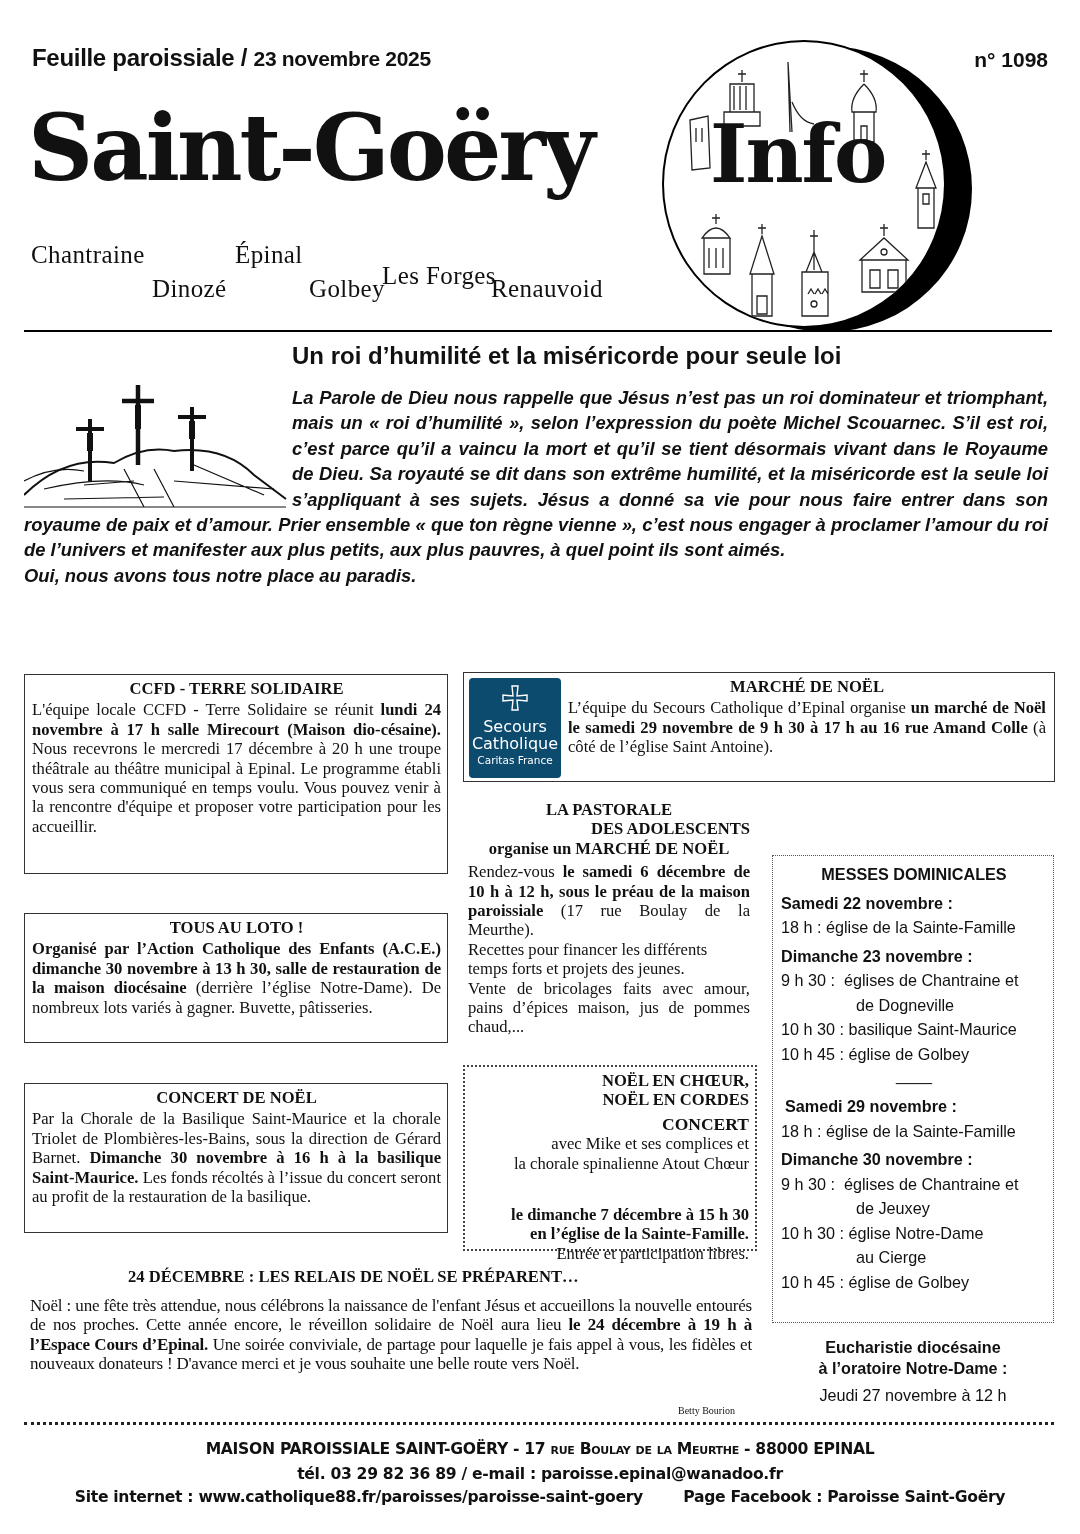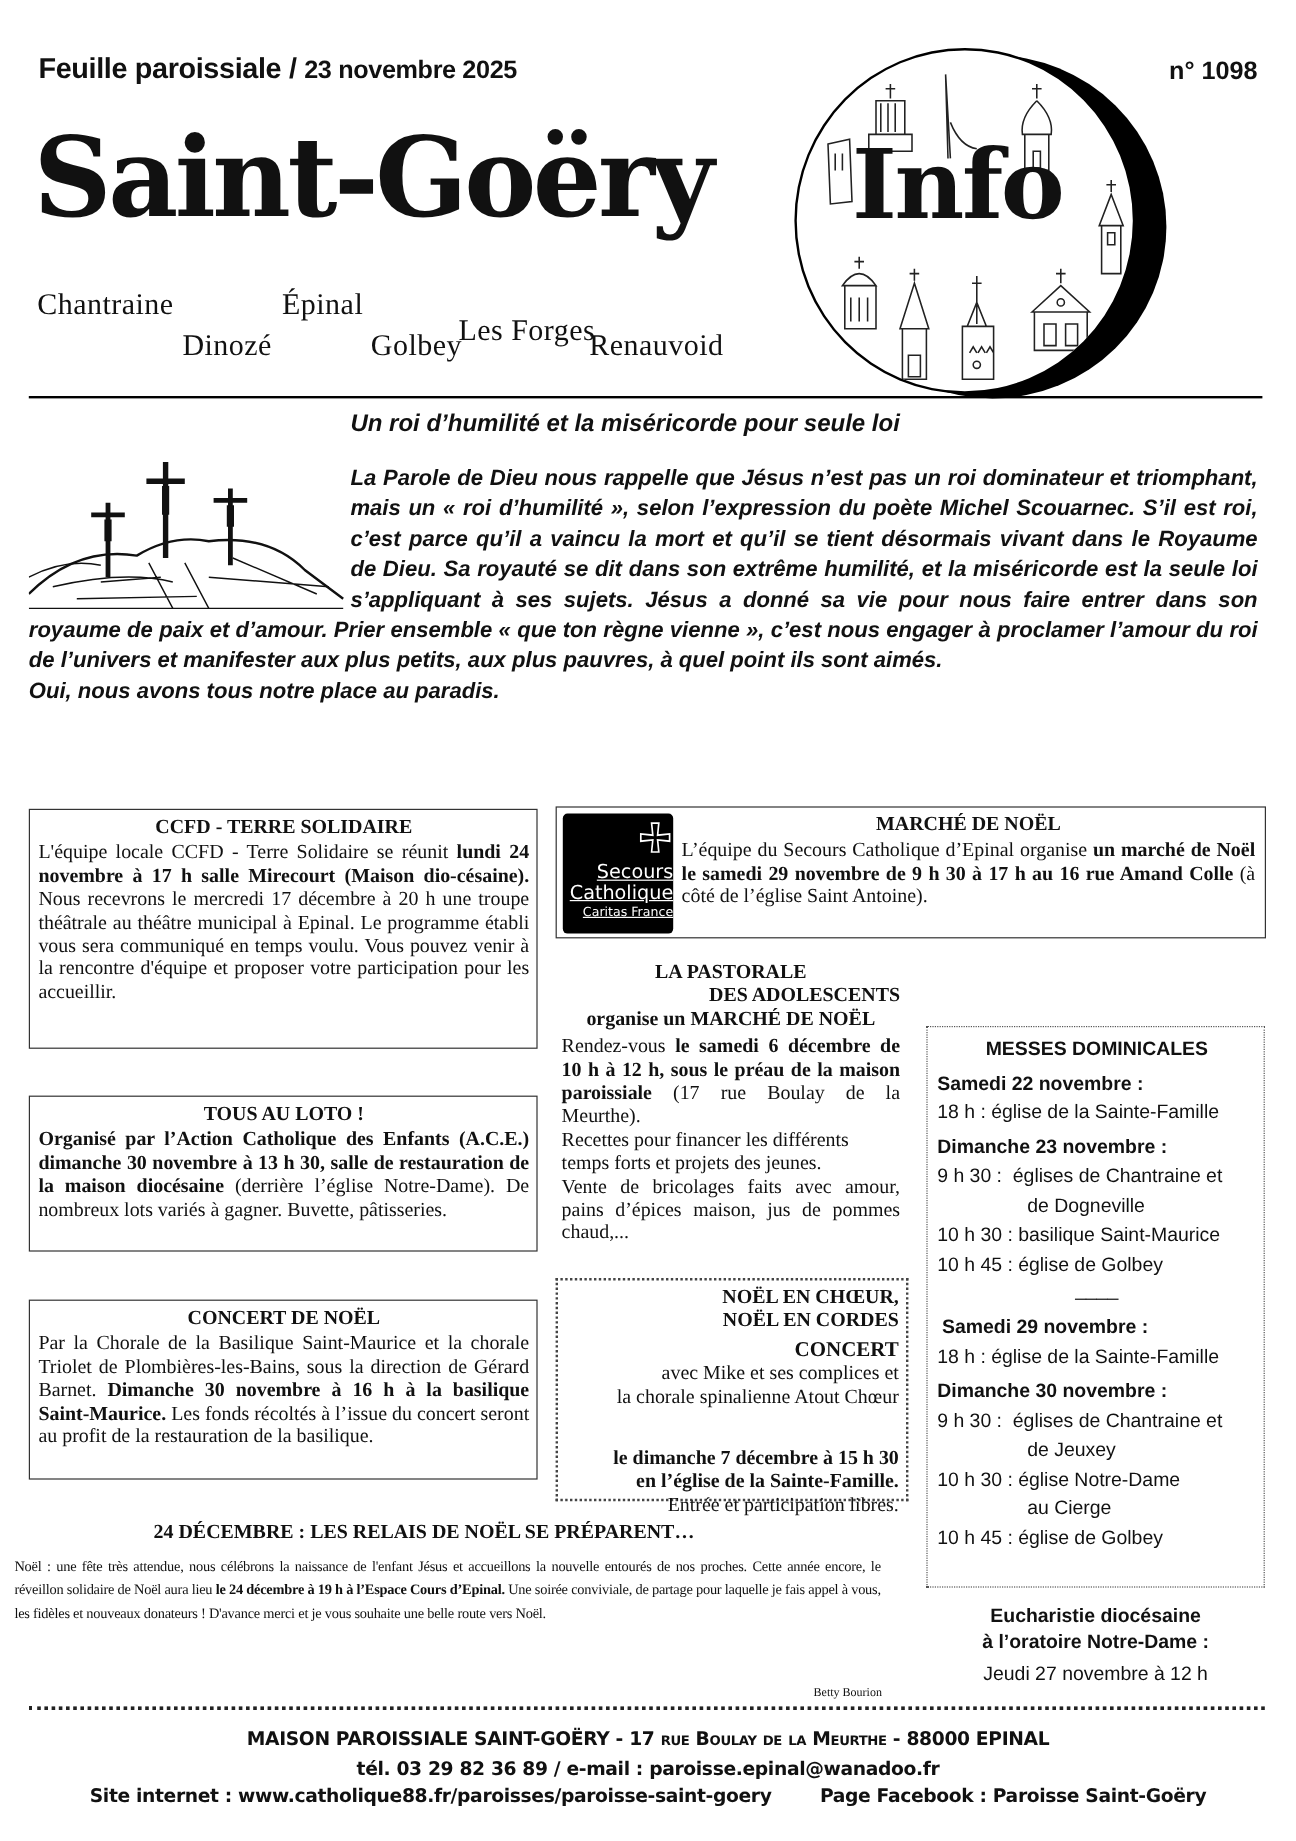--- a/index.html
+++ b/index.html
@@ -16,38 +16,38 @@
 
   
   .logo-wrap { left: 662px; top: 40px; width: 310px; height: 292px; }
   .logo-shadow { position: absolute; left: 20px; top: 6px; width: 290px; height: 286px; border-radius: 50%; background: #000; }
   .logo-circle { position: absolute; left: 0; top: 0; width: 284px; height: 288px; border-radius: 50%; background: #fff; border: 2px solid #000; overflow: hidden; }
   .info-word { position: absolute; left: 46px; top: 72px; font-family: "DejaVu Serif", serif; font-weight: 900; font-size: 80px; letter-spacing: -2px; line-height: 1; }
 
   .rule { left: 24px; top: 330px; width: 1028px; height: 2px; background: #000; }
 
   
-  .edito-title { left: 292px; top: 342px; font-family: "Liberation Sans", sans-serif; font-weight: 700; font-style: italic; font-size: 20px; }
+  .edito-title { left: 292px; top: 342px; font-family: "Liberation Sans", sans-serif; font-weight: 700; font-size: 24px; }
   .edito-body { left: 24px; top: 385px; width: 1024px; font-family: "Liberation Sans", sans-serif; font-weight: 700; font-style: italic; font-size: 18.4px; line-height: 25.4px; text-align: justify; }
   .edito-body .floatimg { float: left; width: 266px; height: 126px; margin-right: 2px; }
   .edito-body p { margin: 0; }
 
   
   .box { border: 1.5px solid #333; padding: 4px 6px 4px 7px; font-family: "Liberation Serif", serif; font-size: 16.6px; line-height: 19.4px; text-align: justify; }
   .box h3 { text-align: center; font-size: 16.6px; font-weight: 700; margin-bottom: 2px; }
   .box b { font-weight: 700; }
   .dotted { border: 2px dotted #444; }
 
   .messes { border: 1px dotted #555; font-family: "Liberation Sans", sans-serif; font-size: 16.2px; line-height: 24.5px; padding: 6px 6px 6px 8px; }
   .messes h3 { text-align: center; font-size: 16.2px; font-weight: 700; margin-bottom: 3px; }
   .messes .day { font-weight: 700; margin-top: 4px; }
   .messes .t { white-space: pre; }
   .messes .ind { padding-left: 75px; }
 
-  .logo-sc { width: 92px; height: 100px; background: #000000; border-radius: 4px; color: #fff; font-family: "DejaVu Sans", sans-serif; text-align: right; position: relative; text-decoration: underline; }
+  .logo-sc { width: 92px; height: 100px; background: #0c4a6e; border-radius: 4px; color: #fff; font-family: "DejaVu Sans", sans-serif; text-align: center; position: relative; }
 
   .footer { left: 0; width: 1080px; text-align: center; font-family: "DejaVu Sans", sans-serif; font-weight: 700; font-size: 15.6px; letter-spacing: -0.3px; }
 </style>
 </head>
 <body>
 
 <div class="abs kicker">
   <span>Feuille paroissiale /</span>
   <span class="date">23 novembre 2025</span>
 </div>
@@ -154,21 +154,21 @@
   <div style="font-weight:700;margin-bottom:5px;">NOËL EN CORDES</div>
   <div style="font-weight:700;font-size:17.5px;">CONCERT</div>
   <div>avec Mike et ses complices et</div>
   <div>la chorale spinalienne Atout Chœur</div>
   <div style="font-weight:700;margin-top:32px;">le dimanche 7 décembre à 15 h 30</div>
   <div style="font-weight:700;">en l’église de la Sainte-Famille.</div>
   <div>Entrée et participation libres.</div>
 </div>
 
 <div class="abs" style="left:128px;top:1267px;font-size:16.6px;font-weight:700;">24 DÉCEMBRE : LES RELAIS DE NOËL SE PRÉPARENT…</div>
-<div class="abs" style="left:12px;top:1296px;width:722px;font-size:12px;line-height:19.4px;text-align:justify;letter-spacing:-0.2px;">
+<div class="abs" style="left:30px;top:1296px;width:722px;font-size:17px;line-height:19.4px;text-align:justify;letter-spacing:-0.2px;">
   <span>Noël : une fête très attendue, nous célébrons la naissance de l'enfant Jésus et accueillons la nouvelle entourés de nos proches. Cette année encore, le réveillon solidaire de Noël aura lieu </span><b>le 24 décembre à 19 h à l’Espace Cours d’Epinal.</b><span>  Une soirée conviviale, de partage pour laquelle je fais appel à vous, les fidèles et nouveaux donateurs ! D'avance merci et je vous souhaite une belle route vers Noël.</span>
 </div>
 <div class="abs" style="left:678px;top:1405px;font-size:10px;">Betty Bourion</div>
 
 <div class="abs messes" style="left:772px;top:855px;width:282px;height:468px;">
   <h3>MESSES DOMINICALES</h3>
   <div class="day">Samedi 22 novembre :</div>
   <div>18 h : église de la Sainte-Famille</div>
   <div class="day">Dimanche 23 novembre :</div>
   <div class="t">9 h 30 :  églises de Chantraine et</div>

